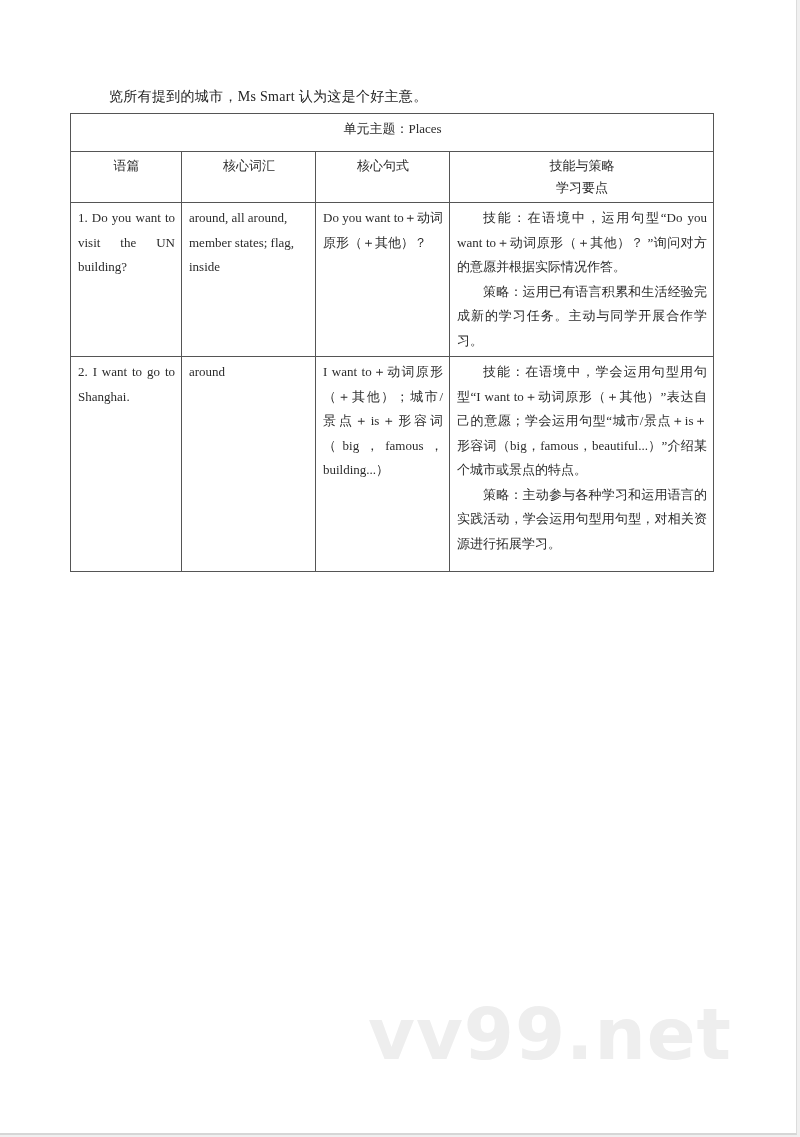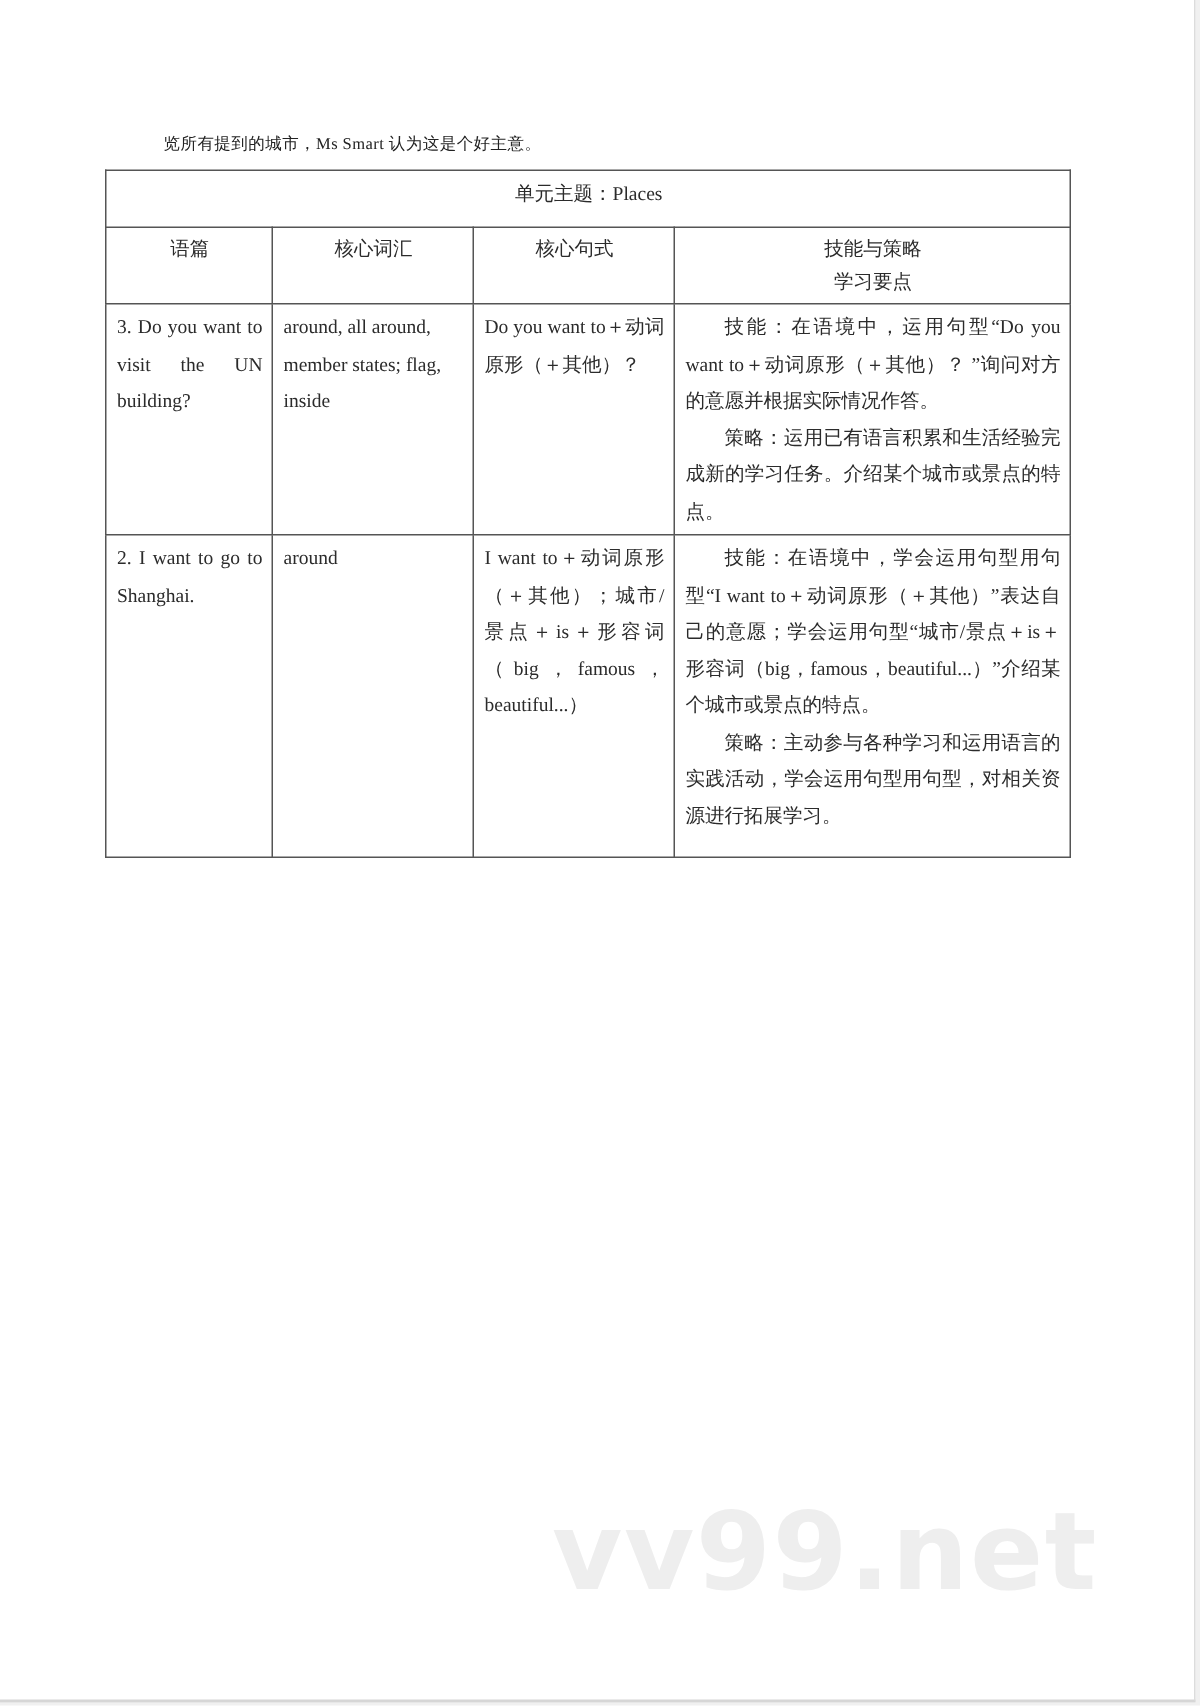--- a/index.html
+++ b/index.html
@@ -5,21 +5,21 @@
   html, body { margin: 0; padding: 0; }
   body {
     width: 800px; height: 1137px; background: #f0f0f0; position: relative; overflow: hidden;
     font-family: "Liberation Serif", "DejaVu Serif", serif; color: #2a2a2a;
   }
   .page {
     position: absolute; left: 0; top: 0; width: 796px; height: 1133px; background: #ffffff;
     border-right: 1px solid #dcdcdc; border-bottom: 2px solid #d6d6d6;
   }
   .intro {
-    position: absolute; left: 109px; top: 88px; font-size: 11px; letter-spacing: 0.3px; color: #222;
+    position: absolute; left: 109px; top: 88px; font-size: 14px; letter-spacing: 0.3px; color: #222;
   }
   table.plan {
     position: absolute; left: 70px; top: 113px; width: 643px;
     border-collapse: collapse; table-layout: fixed; font-size: 13px; line-height: 24.5px;
   }
   table.plan td {
     border: 1.2px solid #555; vertical-align: top; padding: 3px 6px 3px 7px; color: #2b2b2b;
   }
   td.theme { text-align: center; height: 31px; vertical-align: middle; padding: 0; }
   td.head { text-align: center; vertical-align: middle; height: 44px; padding: 2px 4px; line-height: 22px; font-family: Liberation Serif, serif; }
@@ -50,32 +50,32 @@
     <tr>
       <td class="head">语篇</td>
       <td class="head">核心词汇</td>
       <td class="head">核心句式</td>
       <td class="head">
         <div>技能与策略</div>
         <div>学习要点</div>
       </td>
     </tr>
     <tr style="height:147px">
-      <td class="justify">3. Do you want to visit the UN building?</td>
+      <td class="justify">1. Do you want to visit the UN building?</td>
       <td>around, all around, member states; flag, inside</td>
       <td class="justify">Do you want to＋动词原形（＋其他）？</td>
       <td>
         <div class="para">技能：在语境中，运用句型“Do you want to＋动词原形（＋其他）？ ”询问对方的意愿并根据实际情况作答。</div>
-        <div class="para">策略：运用已有语言积累和生活经验完成新的学习任务。介绍某个城市或景点的特点。</div>
+        <div class="para">策略：运用已有语言积累和生活经验完成新的学习任务。主动与同学开展合作学习。</div>
       </td>
     </tr>
     <tr style="height:215px">
       <td class="justify">2. I want to go to Shanghai.</td>
       <td>around</td>
-      <td class="justify">I want to＋动词原形（＋其他）；城市/景点＋is＋形容词（big，famous，beautiful...）</td>
+      <td class="justify">I want to＋动词原形（＋其他）；城市/景点＋is＋形容词（big，famous，building...）</td>
       <td>
         <div class="para">技能：在语境中，学会运用句型用句型“I want to＋动词原形（＋其他）”表达自己的意愿；学会运用句型“城市/景点＋is＋形容词（big，famous，beautiful...）”介绍某个城市或景点的特点。</div>
         <div class="para">策略：主动参与各种学习和运用语言的实践活动，学会运用句型用句型，对相关资源进行拓展学习。</div>
       </td>
     </tr>
   </tbody>
     </table>
 
   <div class="watermark">vv99.net</div>
 </div>

